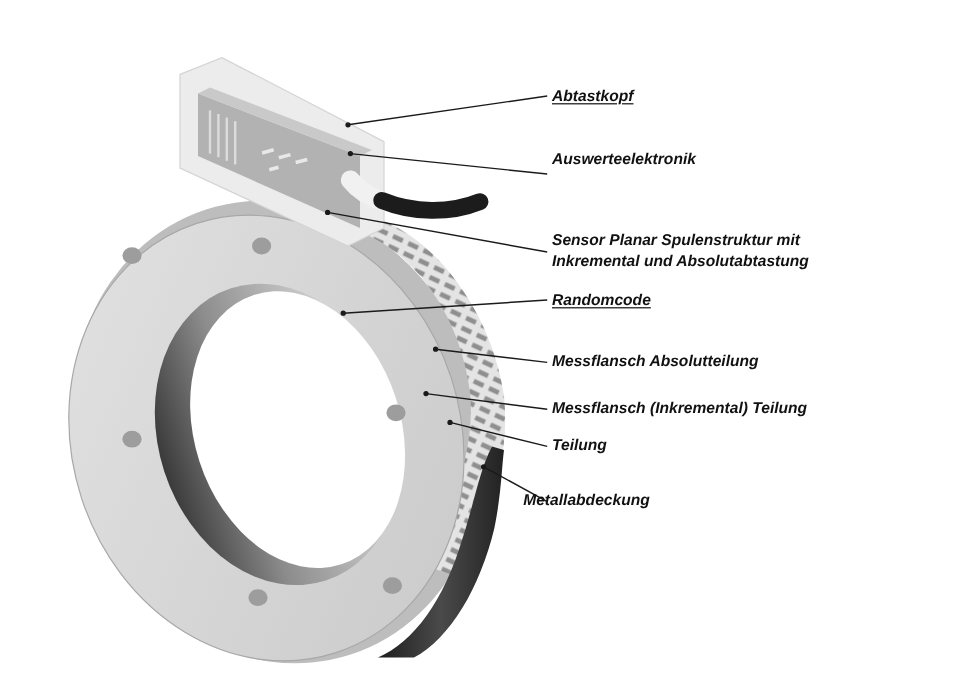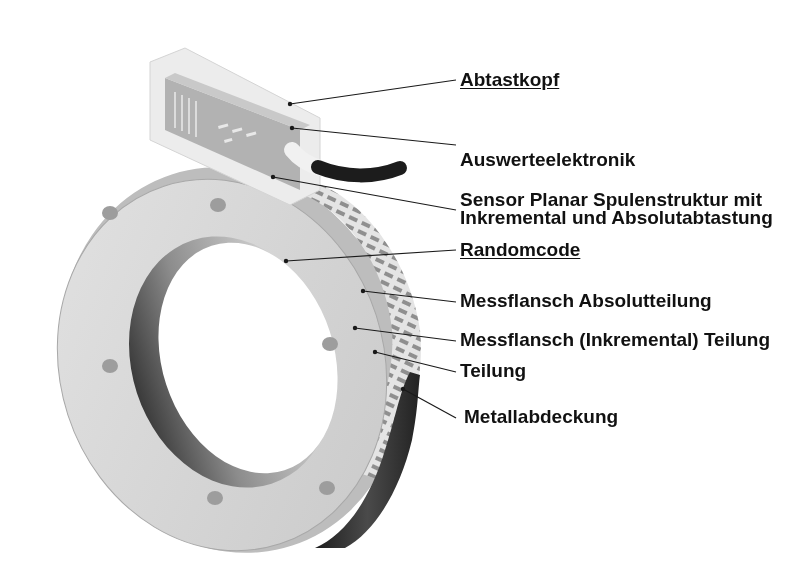--- a/index.html
+++ b/index.html
@@ -1,18 +1,18 @@
 <!DOCTYPE html>
 <html><head>
 <meta charset="utf-8">
 <style>
   html, body { margin:0; padding:0; background:#ffffff; }
   body { width:800px; height:577px; position:relative; overflow:hidden; font-family:"Liberation Sans", sans-serif; }
   #art { position:absolute; left:0; top:0; width:800px; height:577px; }
-  .label { position:absolute; font-family:"Liberation Sans", sans-serif; font-weight:bold; font-size:19px; color:#111111; line-height:18px; white-space:nowrap; }
+  .label { position:absolute; font-family:"Liberation Sans", sans-serif; font-weight:bold; font-size:13px; color:#111111; line-height:18px; white-space:nowrap;font-style:italic; }
   .label.u { text-decoration:underline; text-underline-offset:2px; }
 </style>
 </head>
 <body>
 
 <svg id="art" viewBox="0 0 800 577" xmlns="http://www.w3.org/2000/svg">
   <defs>
     <linearGradient id="faceGrad" x1="0" y1="0" x2="1" y2="1">
       <stop offset="0" stop-color="#e2e2e2"></stop>
       <stop offset="1" stop-color="#c9c9c9"></stop>
@@ -93,20 +93,20 @@
     <line x1="355" y1="328" x2="456" y2="341"></line>
       <circle cx="355" cy="328" r="1.6" fill="#1a1a1a"></circle>
     <line x1="375" y1="352" x2="456" y2="372"></line>
       <circle cx="375" cy="352" r="1.6" fill="#1a1a1a"></circle>
     <line x1="403" y1="389" x2="456" y2="418"></line>
       <circle cx="403" cy="389" r="1.6" fill="#1a1a1a"></circle>
   </g>
 </svg>
 
 <div class="label u" style="left:460px; top:71px;">Abtastkopf</div>
-<div class="label" style="left:460px; top:151px;">Auswerteelektronik</div>
+<div class="label" style="left:460px; top:124px;">Auswerteelektronik</div>
 <div class="label" style="left:460px; top:191px;">Sensor Planar Spulenstruktur mit</div>
 <div class="label" style="left:460px; top:209px;">Inkremental und Absolutabtastung</div>
 <div class="label u" style="left:460px; top:241px;">Randomcode</div>
 <div class="label" style="left:460px; top:292px;">Messflansch Absolutteilung</div>
 <div class="label" style="left:460px; top:331px;">Messflansch (Inkremental) Teilung</div>
 <div class="label" style="left:460px; top:362px;">Teilung</div>
-<div class="label" style="left:464px; top:408px;">Metallabdeckung</div>
+<div class="label" style="left:436px; top:408px;">Metallabdeckung</div>
 
 </body></html>

